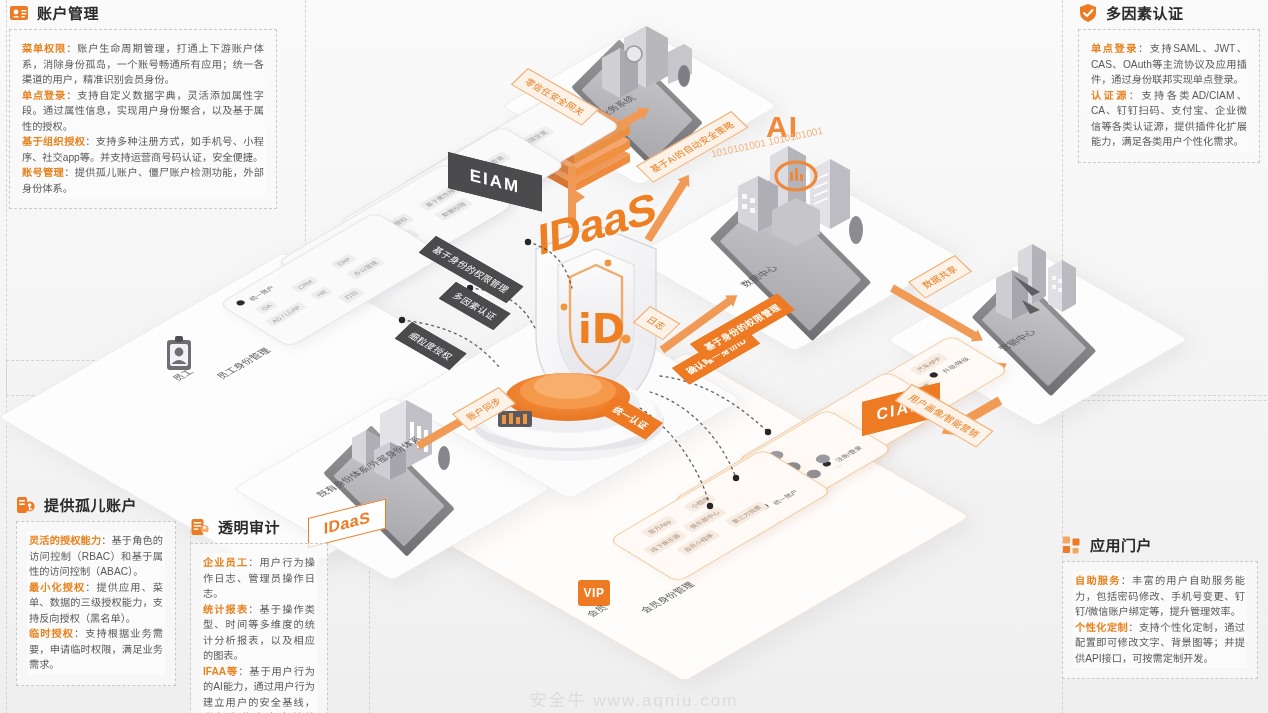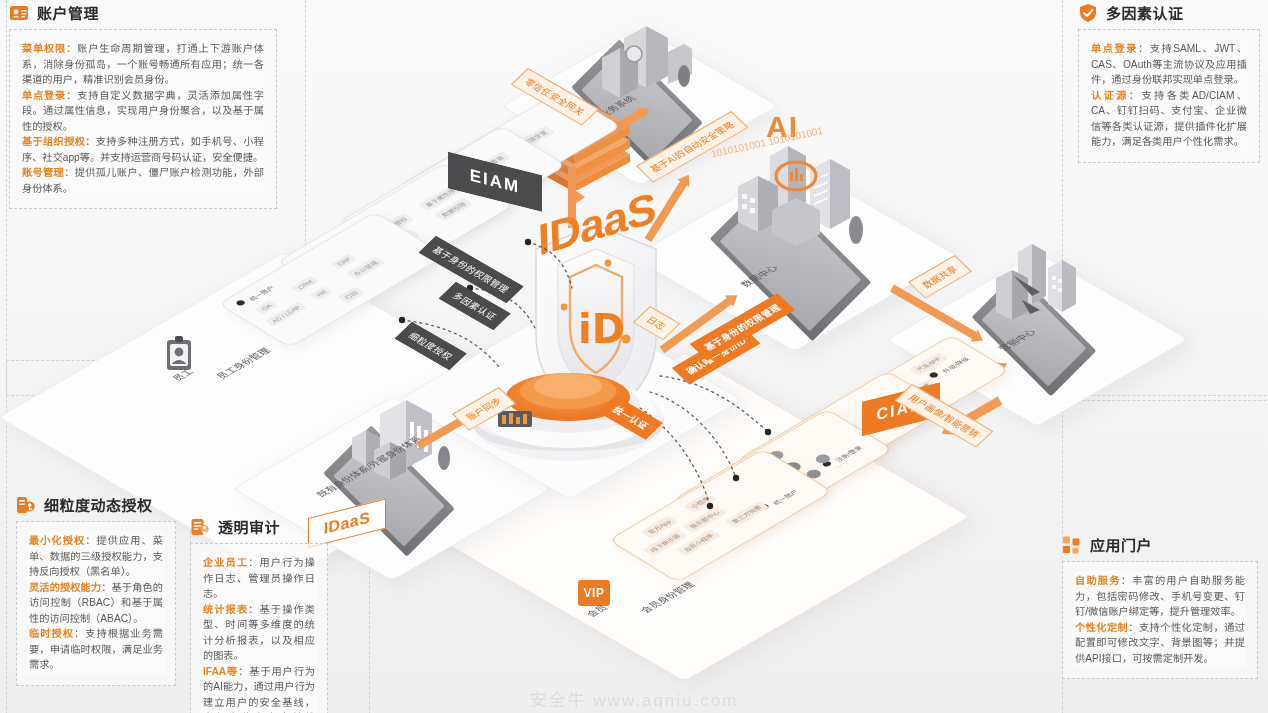--- a/index.html
+++ b/index.html
@@ -593,26 +593,26 @@
     <div class="panel-head">
       <svg class="panel-icon" viewBox="0 0 20 20">
         <rect x="1" y="2" width="10" height="16" rx="2" fill="#ee7b23"></rect>
         <rect x="3.2" y="5" width="5.6" height="1.6" fill="#fff"></rect>
         <rect x="3.2" y="8.4" width="5.6" height="1.6" fill="#fff"></rect>
         <circle cx="13.6" cy="11.4" r="5" fill="#ee7b23"></circle>
         <circle cx="13.6" cy="10" r="1.8" fill="#fff"></circle>
         <rect x="12.9" y="11" width="1.4" height="4.4" fill="#fff"></rect>
         <rect x="14.3" y="13.4" width="2" height="1.2" fill="#fff"></rect>
       </svg>
-      <span class="panel-title">细粒度动态授权</span>
+      <span class="panel-title">提供孤儿账户</span>
     </div>
     <div class="panel-body">
       <div class="panel-inner">
+        <p class="feat"><b>灵活的授权能力</b><span>：基于角色的访问控制（RBAC）和基于属性的访问控制（ABAC）。</span></p>
         <p class="feat"><b>最小化授权</b><span>：提供应用、菜单、数据的三级授权能力，支持反向授权（黑名单）。</span></p>
-        <p class="feat"><b>灵活的授权能力</b><span>：基于角色的访问控制（RBAC）和基于属性的访问控制（ABAC）。</span></p>
         <p class="feat"><b>临时授权</b><span>：支持根据业务需要，申请临时权限，满足业务需求。</span></p>
       </div>
     </div>
   </div>
 
   <div class="panel" style="left:190px; top:516px; width:138px;">
     <div class="panel-head">
       <svg class="panel-icon" viewBox="0 0 20 20">
         <rect x="1.5" y="2" width="12" height="16" rx="2" fill="#ee7b23"></rect>
         <rect x="3.8" y="5" width="7.4" height="1.5" fill="#fff"></rect>

